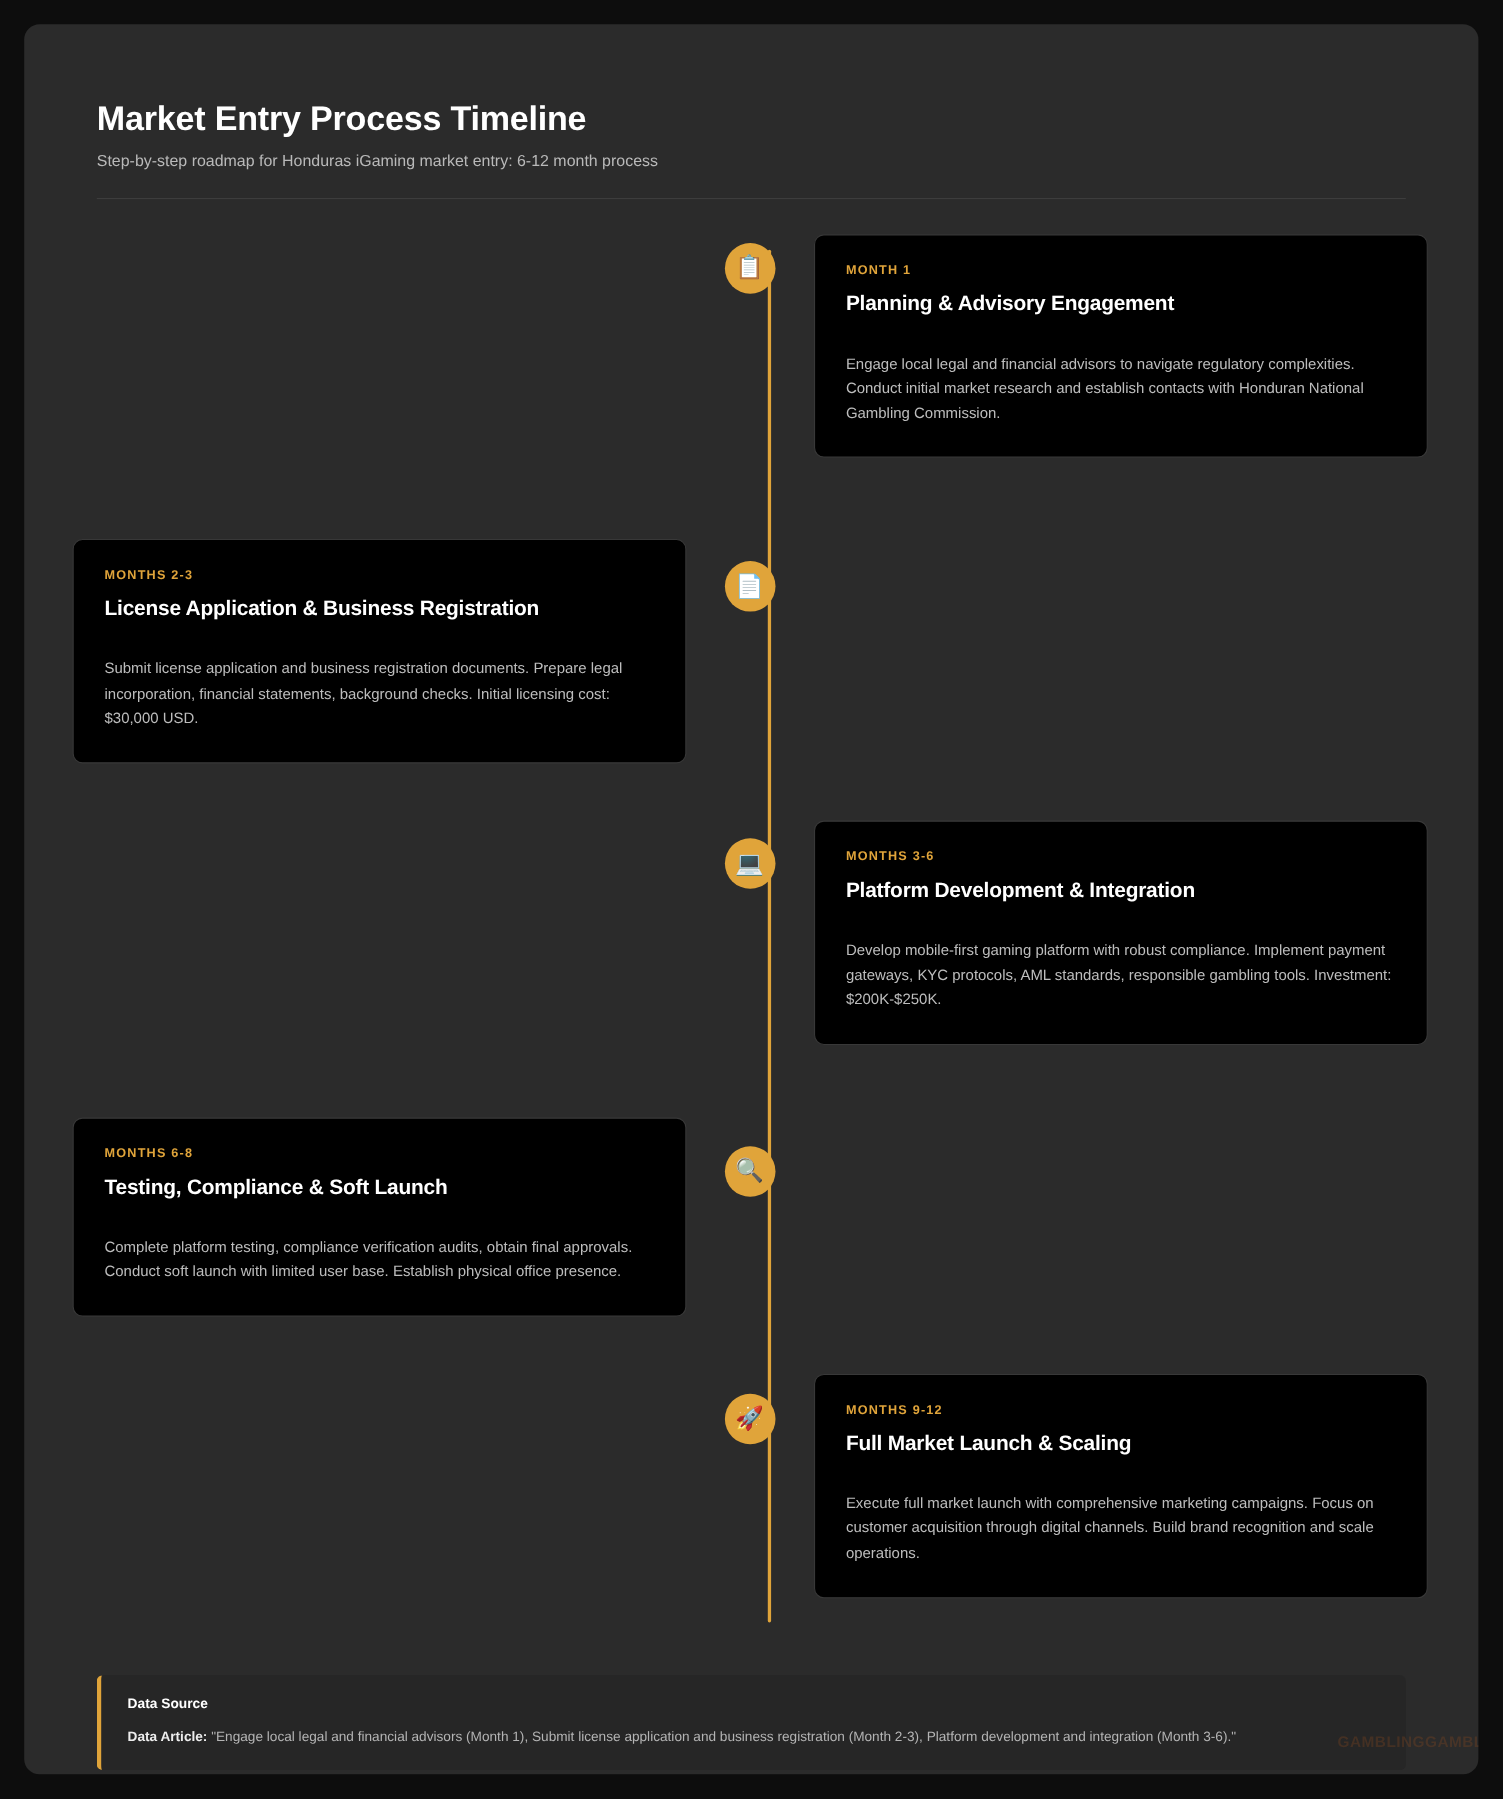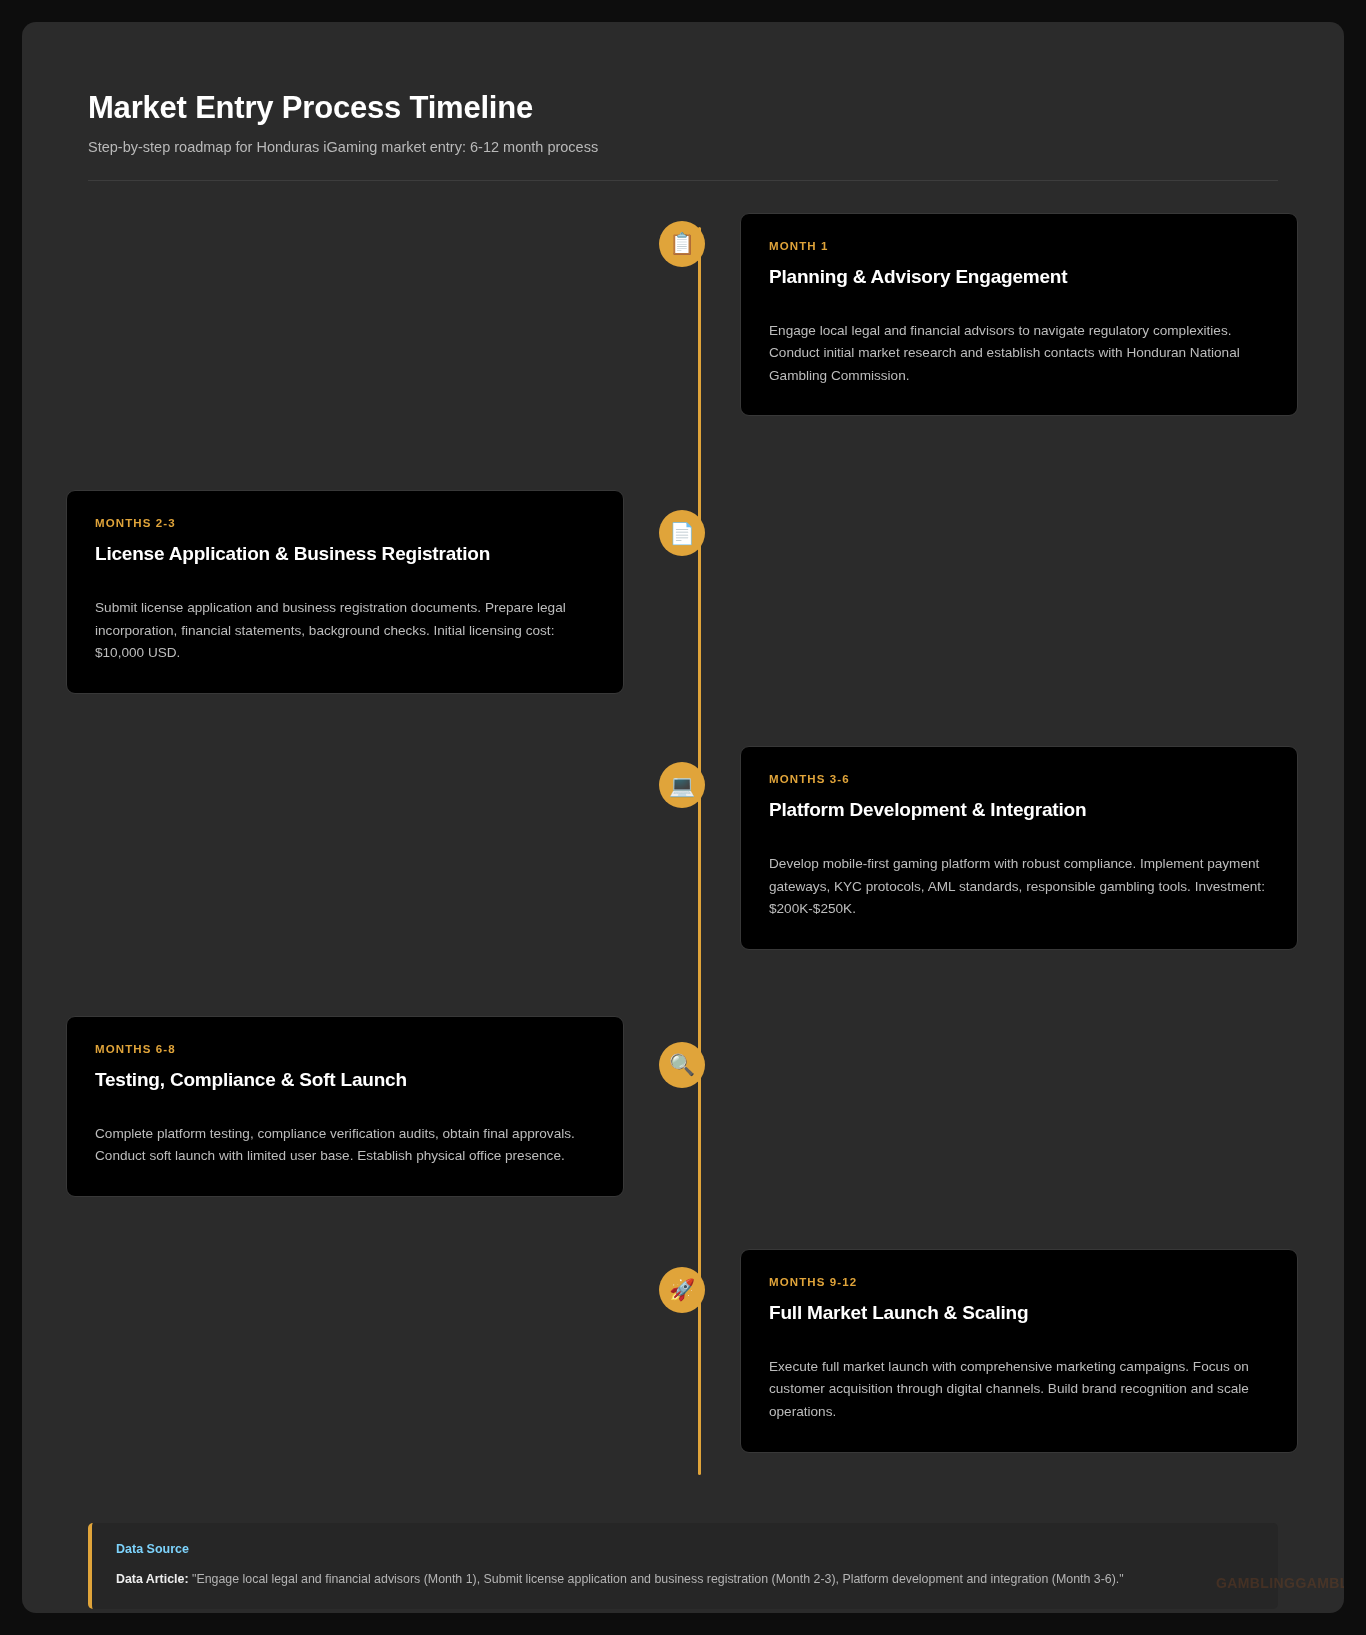--- a/index.html
+++ b/index.html
@@ -167,21 +167,21 @@
     margin: 30px 22px 0 22px;
     background: #262626;
     border-left: 4px solid #e0a43a;
     border-radius: 5px;
     padding: 19px 24px 21px 24px;
   }
 
   .source-label {
     font-size: 12.5px;
     font-weight: bold;
-    color: #7dd3fc;
+    color: #ffffff;
   }
 
   .source-text {
     margin-top: 14px;
     font-size: 12.4px;
     color: #b4b4b4;
     line-height: 1.5;
   }
 
   .source-text b {
@@ -242,21 +242,21 @@
             <div class="card-body">Engage local legal and financial advisors to navigate regulatory complexities. Conduct initial market research and establish contacts with Honduran National Gambling Commission.</div>
           </div>
         </div>
       </div>
 
       <div class="row left r2">
         <div class="side left-slot">
           <div class="card">
             <div class="eyebrow">MONTHS 2-3</div>
             <div class="card-title">License Application &amp; Business Registration</div>
-            <div class="card-body">Submit license application and business registration documents. Prepare legal incorporation, financial statements, background checks. Initial licensing cost: $10,000 USD.</div>
+            <div class="card-body">Submit license application and business registration documents. Prepare legal incorporation, financial statements, background checks. Initial licensing cost: $30,000 USD.</div>
           </div>
         </div>
         <div class="marker-col">
           <div class="marker">📄</div>
         </div>
         <div class="side right-slot"></div>
       </div>
 
       <div class="row right r3">
         <div class="side left-slot"></div>

